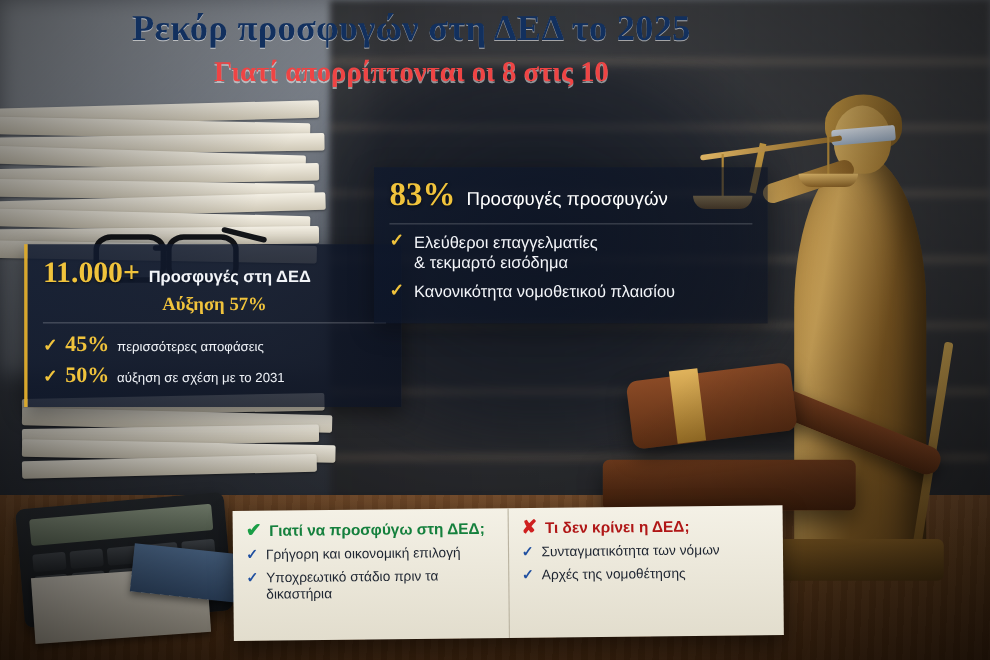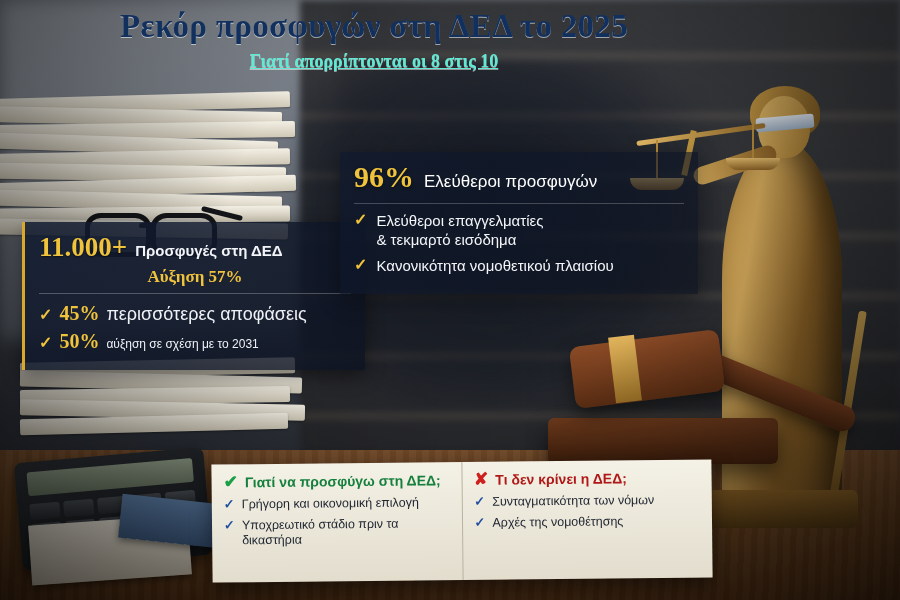--- a/index.html
+++ b/index.html
@@ -160,23 +160,22 @@
   
   .title-wrap{position:absolute;left:0;top:8px;width:748px;text-align:center;}
   .title{
     font-family:"Liberation Serif", serif;
     font-weight:bold;font-size:33px;color:#12305e;letter-spacing:.3px;
     text-shadow:0 1px 0 rgba(255,255,255,.55);
     margin:0;
   }
   .subtitle{
     font-family:"Liberation Serif", serif;
-    font-weight:bold;font-size:18px;color:#5eead4;margin:6px 0 0 0;
+    font-weight:bold;font-size:26px;color:#ef4444;margin:6px 0 0 0;
     text-shadow:0 1px 0 rgba(255,255,255,.5);
-    text-decoration:underline;
   }
 
   
   .panel-left{
     position:absolute;left:22px;top:222px;width:312px;padding:10px 14px 12px 14px;
     background:linear-gradient(135deg, rgba(17,27,48,.86), rgba(12,18,33,.80));
     border-left:3px solid #d9a72c;
     box-shadow:0 6px 18px rgba(0,0,0,.45);
   }
   .pl-row1{display:flex;align-items:baseline;gap:8px;}
@@ -186,21 +185,21 @@
   }
   .pl-row1 .lbl{color:#f2f4f8;font-size:15px;font-weight:bold;}
   .pl-row2{color:#f0c33c;font-weight:bold;font-size:17px;text-align:center;margin:4px 0 6px 0;
     font-family:"Liberation Serif", serif;}
   .pl-sep{height:1px;background:rgba(255,255,255,.25);margin:4px 0 8px 0;}
   .pl-item{display:flex;align-items:baseline;gap:7px;margin:5px 0;}
   .chk-gold{color:#f0c33c;font-weight:bold;font-size:16px;line-height:1;}
   .pct-gold{
     font-family:"Liberation Serif", serif;font-weight:bold;color:#f0c33c;font-size:20px;
   }
-  .pl-item .txt{color:#eef1f6;font-size:18px;}
+  .pl-item .txt{color:#eef1f6;font-size:12px;}
   .pl-item .txt.small{font-size:12px;}
 
   
   .panel-center{
     position:absolute;left:340px;top:152px;width:330px;padding:8px 14px 12px 14px;
     background:linear-gradient(135deg, rgba(14,24,45,.72), rgba(10,16,30,.58));
     box-shadow:0 6px 20px rgba(0,0,0,.35);
   }
   .pc-row1{display:flex;align-items:baseline;gap:10px;justify-content:flex-start;}
   .pc-big{
@@ -335,22 +334,22 @@
     </div>
     <div class="pl-item">
       <span class="chk-gold">✓</span>
       <span class="pct-gold">50%</span>
       <span class="txt small">αύξηση σε σχέση με το 2031</span>
     </div>
   </div>
 
   <div class="panel-center">
     <div class="pc-row1">
-      <span class="pc-big">96%</span>
-      <span class="lbl">Ελεύθεροι προσφυγών</span>
+      <span class="pc-big">83%</span>
+      <span class="lbl">Προσφυγές προσφυγών</span>
     </div>
     <div class="pc-sep"></div>
     <div class="pc-item">
       <span class="chk-gold">✓</span>
       <span class="txt" style="white-space:pre-line">Ελεύθεροι επαγγελματίες
 &amp; τεκμαρτό εισόδημα</span>
     </div>
     <div class="pc-item">
       <span class="chk-gold">✓</span>
       <span class="txt">Κανονικότητα νομοθετικού πλαισίου</span>

